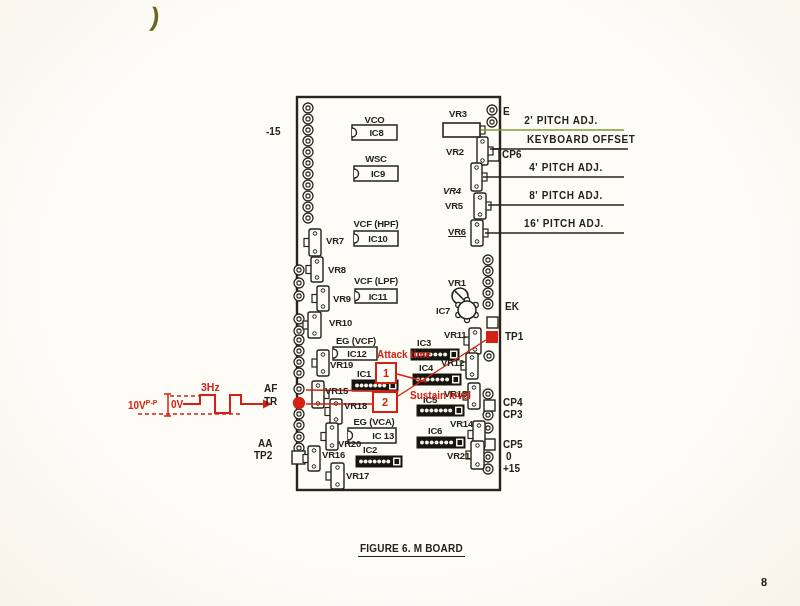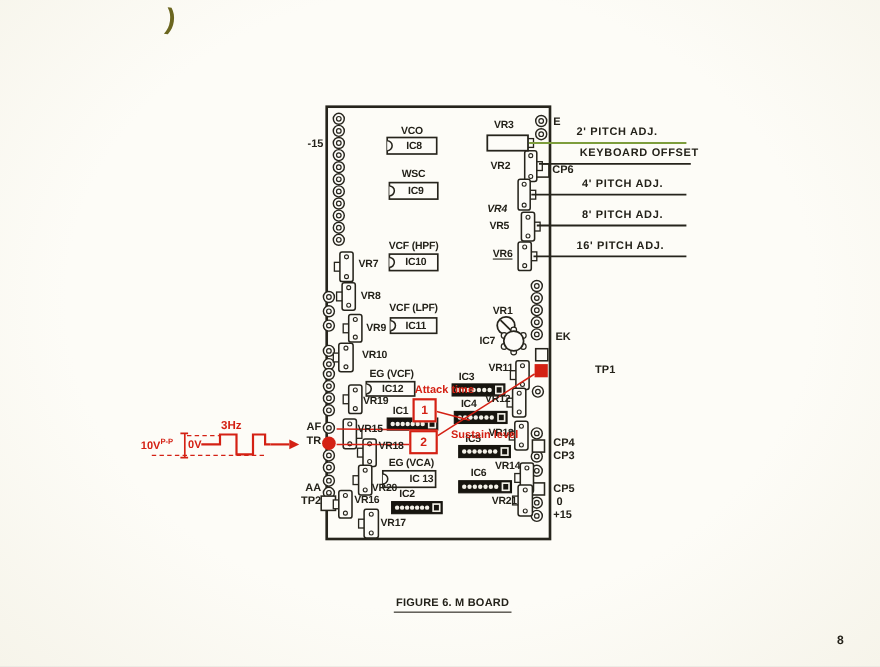--- a/index.html
+++ b/index.html
@@ -9,21 +9,21 @@
     background:radial-gradient(ellipse at 50% 45%, #fdfcf7 60%, #f6f4ea 100%);
     font-family:"Liberation Sans", sans-serif;
     overflow:hidden;
   }
   #shapes{position:absolute;left:0;top:0;}
   .lbl{
     position:absolute;font-weight:bold;font-size:9.5px;line-height:10px;
     color:#24221a;white-space:nowrap;letter-spacing:-0.2px;
   }
   .side{font-size:10px;letter-spacing:0;}
-  .side.ra{text-align:right;}
+  .side.ra{text-align:left;}
   .pitch{font-size:10px;letter-spacing:0.6px;}
   .ic-name{text-align:center;}
   .ic-title{text-align:center;letter-spacing:-0.2px;}
   .red-lbl{position:absolute;font-weight:bold;color:#d42114;white-space:nowrap;font-size:10px;line-height:10px;}
   .red-lbl sup{font-size:7px;}
   .redbox{
     position:absolute;box-sizing:border-box;border:2px solid #d42114;background:#fdfcf7;
     display:flex;align-items:center;justify-content:center;
     color:#d42114;font-weight:bold;font-size:11px;
   }
@@ -301,21 +301,21 @@
 
   <div id="labels">
       <div class="lbl side ra" style="left: 266px; top: 127px; width: 28px;">-15</div>
       <div class="lbl side ra" style="left: 264px; top: 384px; width: 28px;">AF</div>
       <div class="lbl side ra" style="left: 264px; top: 397px; width: 28px;">TR</div>
       <div class="lbl side ra" style="left: 258px; top: 439px; width: 34px;">AA</div>
       <div class="lbl side ra" style="left: 254px; top: 451px; width: 38px;">TP2</div>
       <div class="lbl side" style="left: 503px; top: 107px;">E</div>
       <div class="lbl side" style="left: 502px; top: 150px;">CP6</div>
       <div class="lbl side" style="left: 505px; top: 302px;">EK</div>
-      <div class="lbl side" style="left: 505px; top: 332px; margin-left: 36px;">TP1</div>
+      <div class="lbl side" style="left: 505px; top: 332px;">TP1</div>
       <div class="lbl side" style="left: 503px; top: 398px;">CP4</div>
       <div class="lbl side" style="left: 503px; top: 410px;">CP3</div>
       <div class="lbl side" style="left: 503px; top: 440px;">CP5</div>
       <div class="lbl side" style="left: 506px; top: 452px;">0</div>
       <div class="lbl side" style="left: 503px; top: 464px;">+15</div>
       <div class="lbl pitch" style="left: 521px; top: 116px; width: 80px; text-align: center;">2' PITCH ADJ.</div>
       <div class="lbl pitch" style="left: 527px; top: 135px; width: 104px; text-align: center;">KEYBOARD OFFSET</div>
       <div class="lbl pitch" style="left: 526px; top: 163px; width: 80px; text-align: center;">4' PITCH ADJ.</div>
       <div class="lbl pitch" style="left: 526px; top: 191px; width: 80px; text-align: center;">8' PITCH ADJ.</div>
       <div class="lbl pitch" style="left: 522px; top: 219px; width: 84px; text-align: center;">16' PITCH ADJ.</div>

